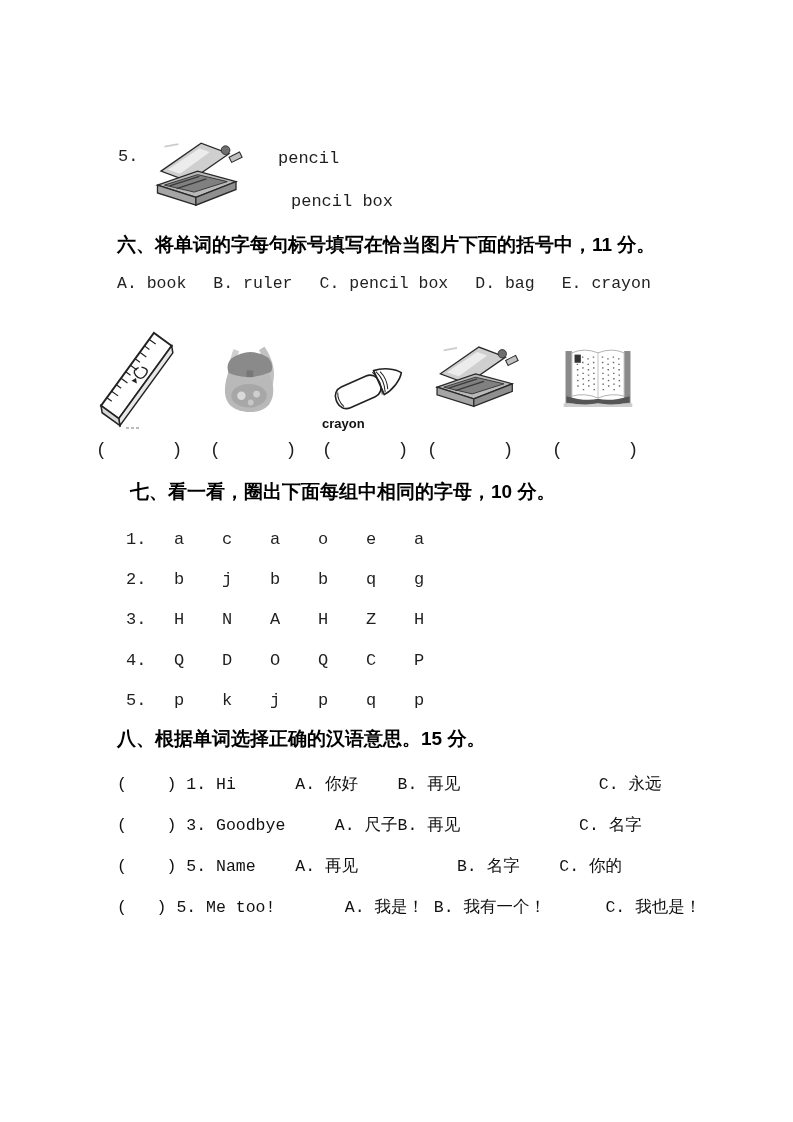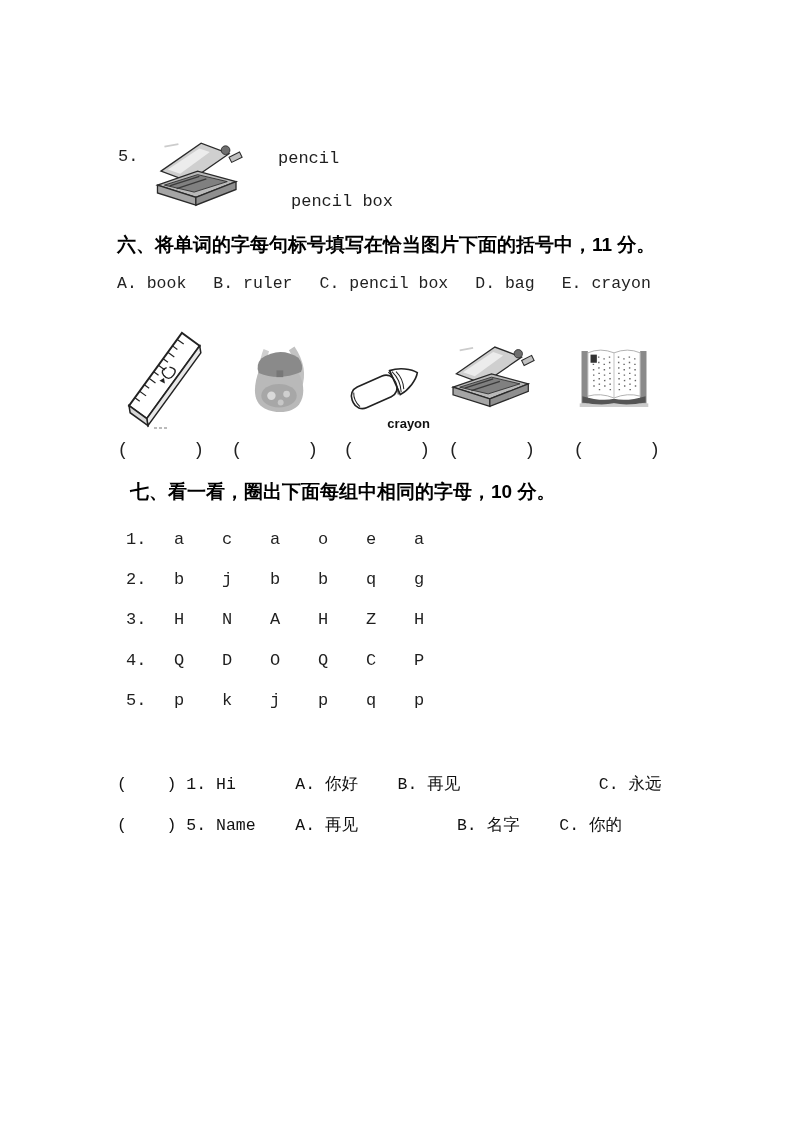--- a/index.html
+++ b/index.html
@@ -5,21 +5,21 @@
   html,body{margin:0;padding:0;background:#ffffff;}
   #page{position:relative;width:793px;height:1122px;background:#ffffff;overflow:hidden;
         font-family:"Liberation Mono","DejaVu Sans Mono",monospace;color:#1f1f1f;}
   .abs{position:absolute;}
   .mono{font-family:"Liberation Mono","DejaVu Sans Mono",monospace;}
   .heading{font-family:"Liberation Sans","DejaVu Sans",sans-serif;font-weight:bold;
            font-size:19px;color:#000;white-space:pre;}
   .bodytext{font-size:17px;color:#1f1f1f;white-space:pre;}
   .options-row{display:flex;gap:27px;font-size:16.5px;color:#222;}
   .img-cell{position:absolute;width:108px;display:flex;flex-direction:column;
-            justify-content:flex-end;align-items:flex-end;height:132px;top:328px;}
+            justify-content:flex-end;align-items:flex-start;height:132px;top:328px;}
   .img-caption{font-family:"Liberation Sans","DejaVu Sans",sans-serif;font-weight:bold;
                font-size:13px;color:#111;height:16px;line-height:15px;}
   .paren{font-size:18px;color:#222;white-space:pre;margin-top:8px;}
   .sec7-rows{position:absolute;left:126px;top:519px;}
   .sec7-row{display:flex;height:40.4px;align-items:center;font-size:17px;color:#1f1f1f;}
   .sec7-num{display:inline-block;width:48px;}
   .sec7-letter{display:inline-block;width:48px;}
   .sec8-rows{position:absolute;left:117px;top:764px;}
   .sec8-row{height:40.8px;display:flex;align-items:center;white-space:pre;
             font-size:16.5px;color:#111;}
@@ -212,19 +212,22 @@
       <span class="sec7-num">5.</span>
       <span class="sec7-letter">p</span>
       <span class="sec7-letter">k</span>
       <span class="sec7-letter">j</span>
       <span class="sec7-letter">p</span>
       <span class="sec7-letter">q</span>
       <span class="sec7-letter">p</span>
     </div>
   </div>
 
+  <div class="abs heading" style="left:117px;top:726px;">八、根据单词选择正确的汉语意思。15 分。</div>
 
   <div class="sec8-rows">
     <div class="sec8-row">(    ) 1. Hi      A. 你好    B. 再见              C. 永远</div>
+    <div class="sec8-row">(    ) 3. Goodbye     A. 尺子B. 再见            C. 名字</div>
     <div class="sec8-row">(    ) 5. Name    A. 再见          B. 名字    C. 你的</div>
+    <div class="sec8-row">(   ) 5. Me too!       A. 我是！ B. 我有一个！      C. 我也是！</div>
   </div>
 
 </div>
 
 </body></html>

